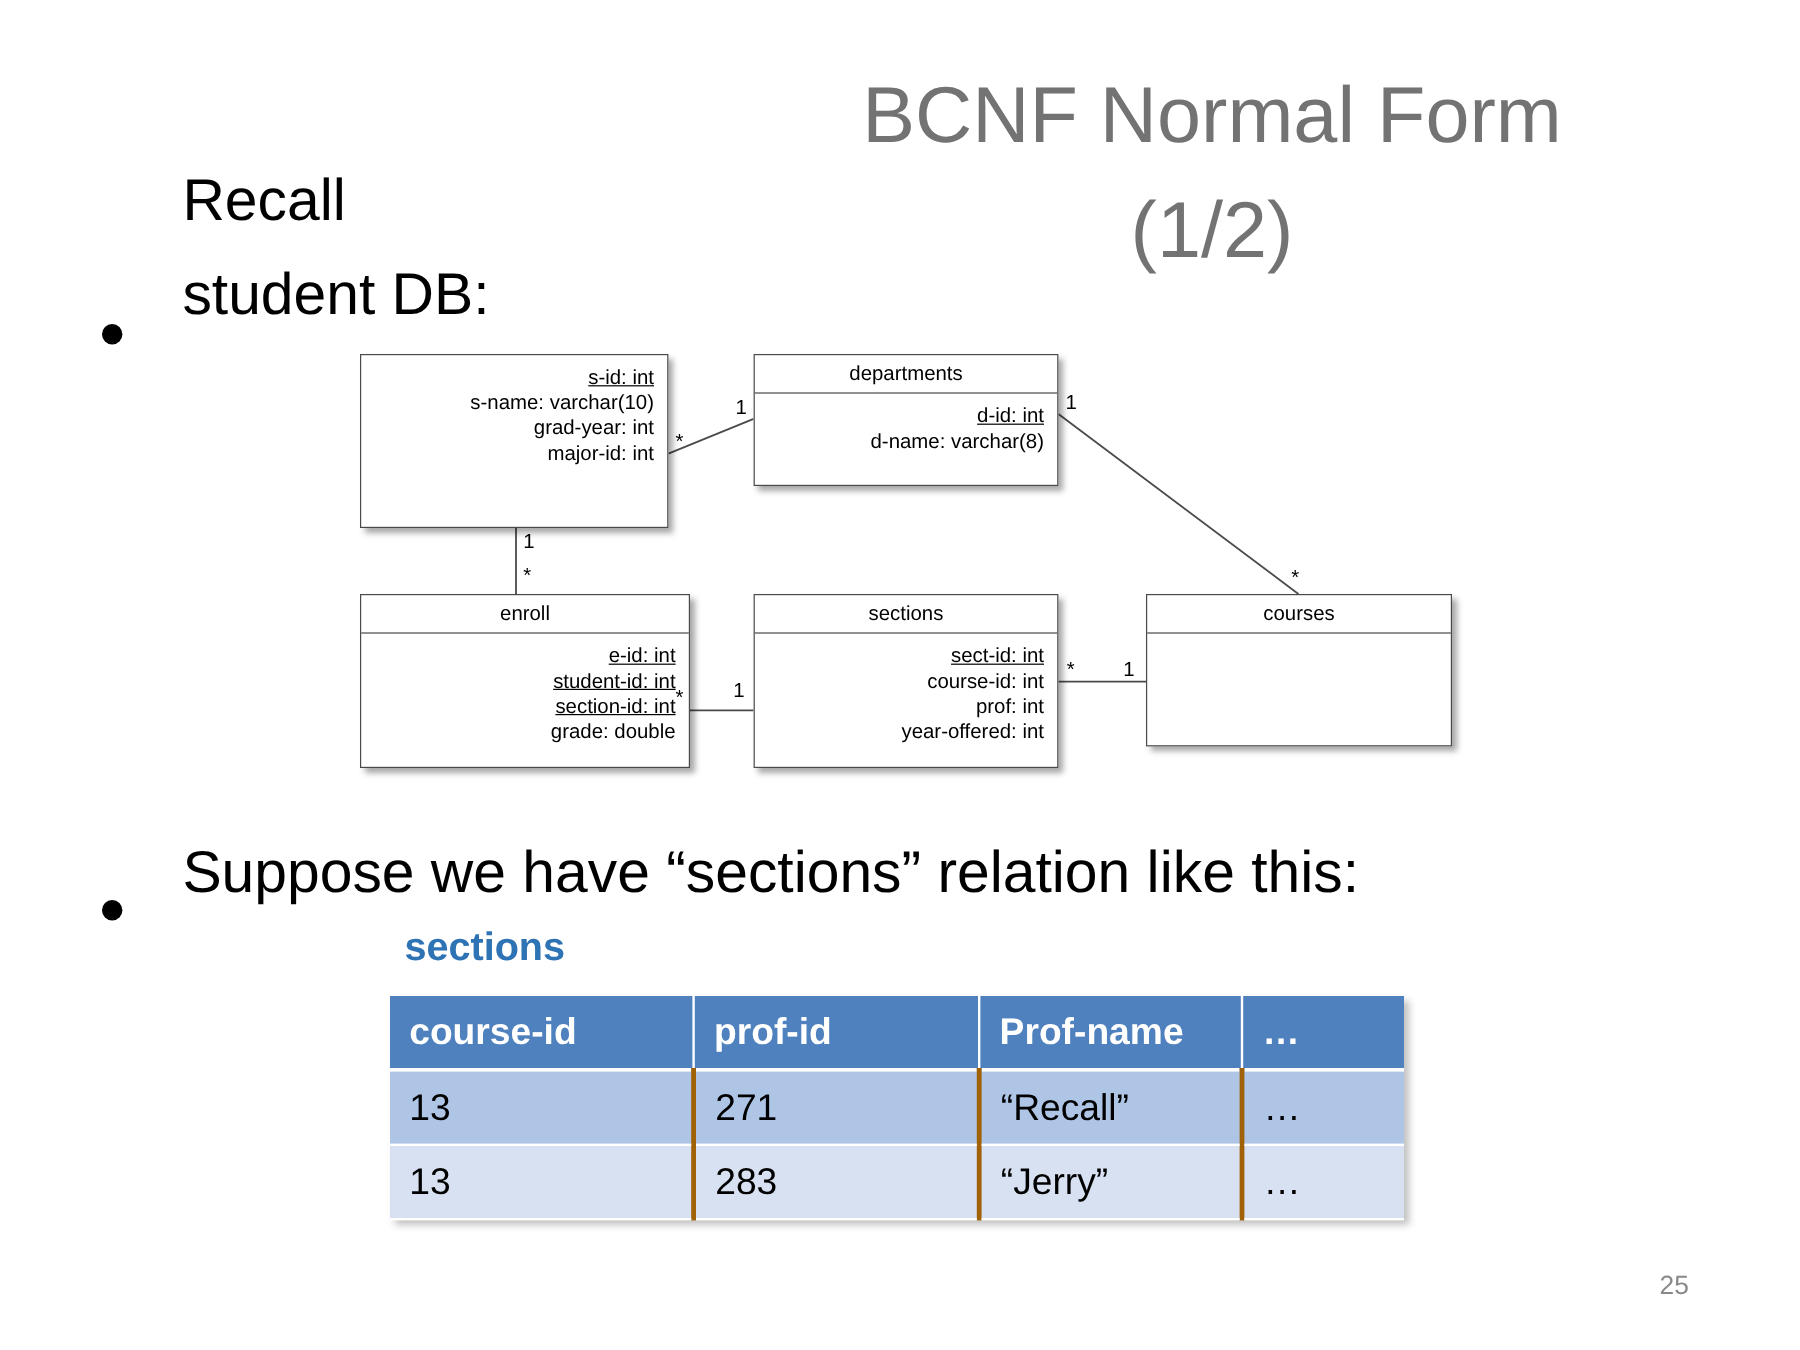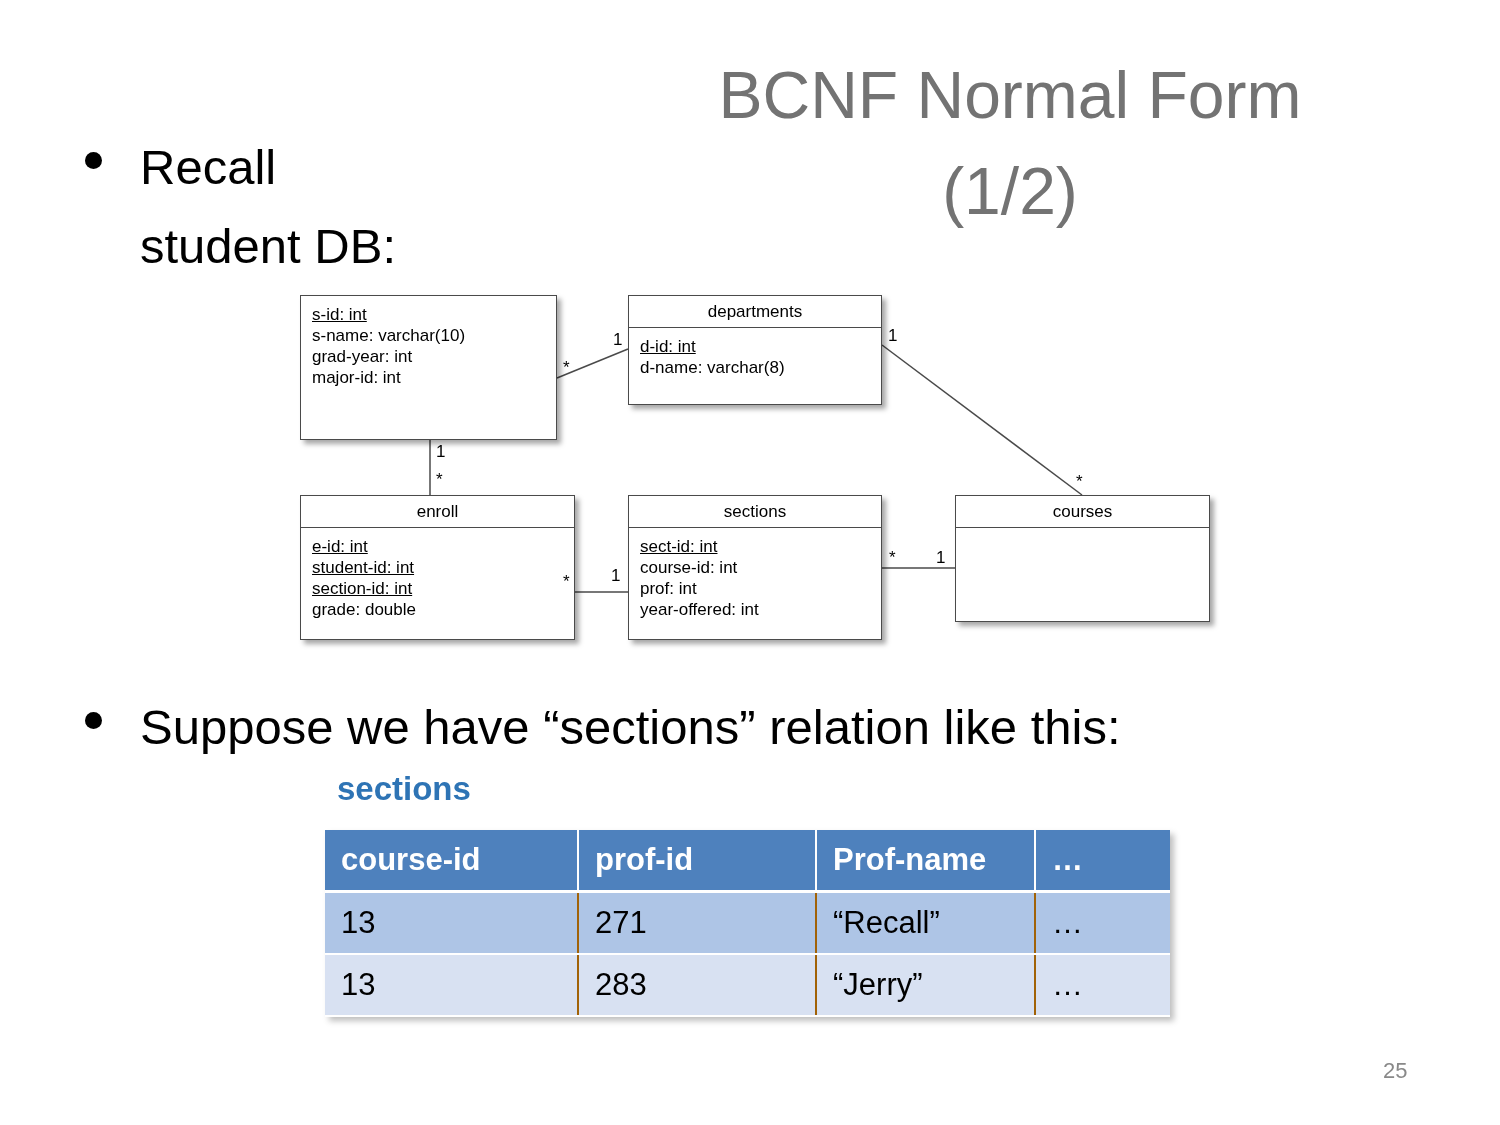--- a/index.html
+++ b/index.html
@@ -24,21 +24,22 @@
     font-size: 66px;
     line-height: 1.45;
     color: #737373;
   }
 
   
   .bullet {
     position: absolute;
     left: 85px;
     display: flex;
-    align-items: flex-start;
+    align-items: flex-end;
+    gap: 12px;
   }
   .bullet .dot {
     width: 17px;
     height: 17px;
     border-radius: 50%;
     background: #000;
     margin-top: 24px;
     margin-right: 38px;
     flex: 0 0 auto;
   }
@@ -64,20 +65,21 @@
     font-size: 17px;
   }
   .entity .ehead {
     text-align: center;
     padding: 6px 4px 5px 4px;
     border-bottom: 1px solid #4a4a4a;
   }
   .entity .ebody {
     padding: 8px 11px;
     line-height: 21px;
+    text-align: right;
   }
   .u { text-decoration: underline; }
   .mult {
     position: absolute;
     font-size: 17px;
     color: #000;
   }
 
   
   .table-label {
@@ -104,21 +106,21 @@
     text-align: left;
     padding: 12px 16px;
     height: 60px;
     border-bottom: 3px solid #ffffff;
     border-right: 2px solid #ffffff;
   }
   .sections-table td {
     padding: 12px 16px;
     height: 62px;
     color: #000;
-    border-right: 2px solid #a16207;
+    border-right: 4px solid #a16207;
     border-bottom: 2px solid #ffffff;
   }
   .sections-table th:last-child,
   .sections-table td:last-child { border-right: none; }
   .sections-table tr.row-odd td  { background: var(--row-odd-bg, #aec5e6); }
   .sections-table tr.row-even td { background: var(--row-even-bg, #d8e1f2); }
   .col-1 { width: 253px; }
   .col-2 { width: 238px; }
   .col-3 { width: 219px; }
   .col-4 { width: 135px; }

